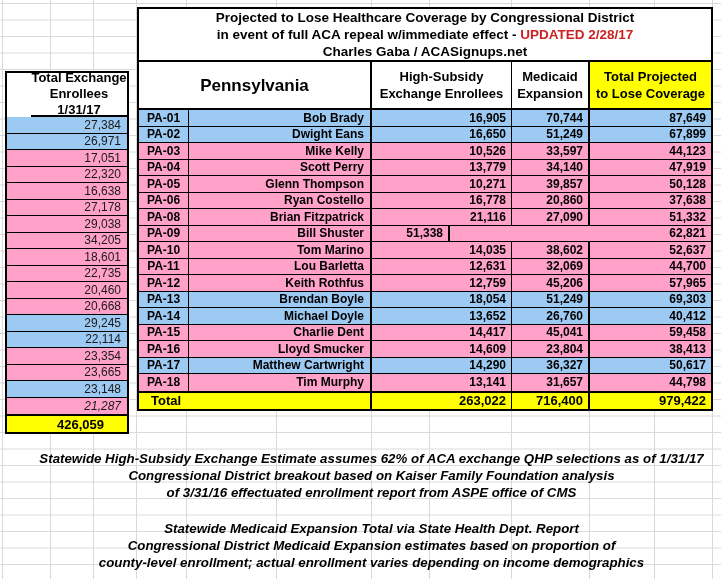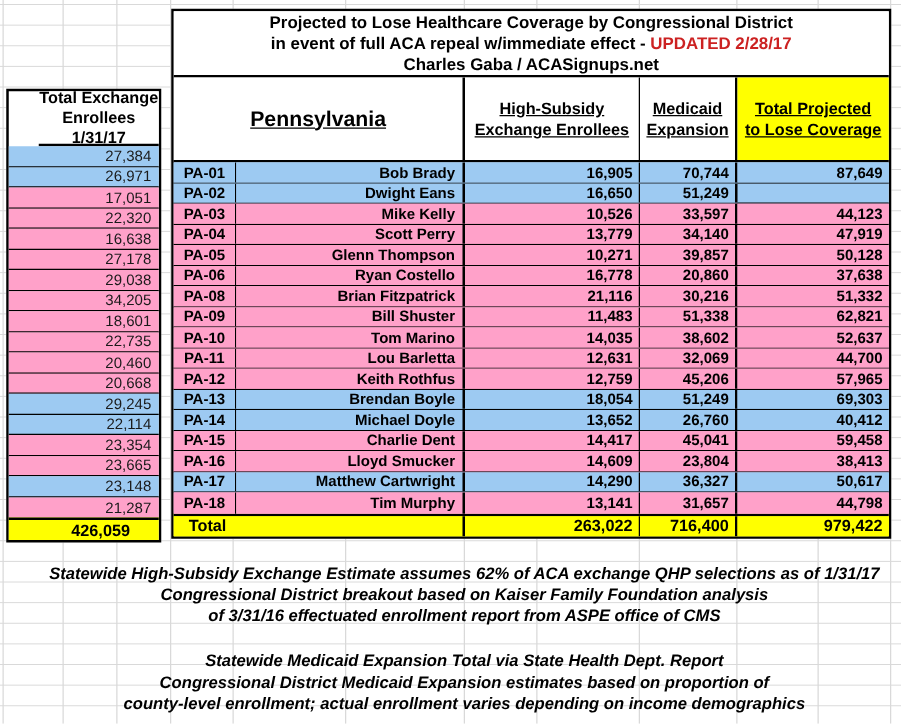--- a/index.html
+++ b/index.html
@@ -39,39 +39,39 @@
   }
   .left-header{
     height:44px;border-bottom:2px solid var(--border);
     justify-content:center;text-align:center;font-weight:bold;
     font-size:13px;line-height:16px;white-space:pre-line;margin-left:24px;
   }
   .lrow{
     height:16.5px;border-bottom:1px solid var(--border);
     justify-content:flex-end;padding-right:6px;font-size:12px;color:#1a1a1a;
   }
-  #left-rows .lrow:last-child{border-bottom:none;}
+  #left-rows .lrow:last-child{border-bottom:none;font-style:italic;}
   .left-total{
     height:18px;border-top:2px solid var(--border);
     justify-content:flex-end;padding-right:23px;
     font-size:13px;font-weight:bold;background:var(--total_yellow);
   }
 
   
   .main-table{
     position:absolute;left:137px;top:7px;width:576px;z-index:2;
     border:2px solid var(--border);background:#fff;
   }
   .title-cell{
     height:53px;border-bottom:2px solid var(--border);background:#fff;
     display:flex;flex-direction:column;justify-content:center;align-items:center;
     font-weight:bold;font-size:13.5px;line-height:17px;text-align:left;
   }
   .title-cell .red{color:var(--updated_red);}
-  .header-row{display:flex;height:68px;border-bottom:2px solid var(--border);text-decoration:underline;}
+  .header-row{display:flex;height:48px;border-bottom:2px solid var(--border);}
   .header-row .cell{
     justify-content:center;text-align:center;font-weight:bold;
     font-size:13px;line-height:17px;white-space:pre-line;
   }
   .h-state{flex:0 0 233px;border-right:2px solid var(--border);font-size:17px !important;}
   .h-hs{flex:0 0 140px;border-right:1px solid var(--border);}
   .h-med{flex:0 0 78px;border-right:2px solid var(--border);}
   .h-tot{flex:1 1 auto;background:var(--total_yellow);}
 
   .mrow{display:flex;height:16.5px;border-bottom:1px solid var(--border);}
@@ -154,20 +154,21 @@
     <div class="cell c-name">Bob Brady</div>
     <div class="cell c-hs">16,905</div>
     <div class="cell c-med">70,744</div>
     <div class="cell c-tot">87,649</div>
   </div>
         <div class="mrow blue">
     <div class="cell c-dist">PA-02</div>
     <div class="cell c-name">Dwight Eans</div>
     <div class="cell c-hs">16,650</div>
     <div class="cell c-med">51,249</div>
+    <div class="cell c-tot">67,899</div>
   </div>
         <div class="mrow pink">
     <div class="cell c-dist">PA-03</div>
     <div class="cell c-name">Mike Kelly</div>
     <div class="cell c-hs">10,526</div>
     <div class="cell c-med">33,597</div>
     <div class="cell c-tot">44,123</div>
   </div>
         <div class="mrow pink">
     <div class="cell c-dist">PA-04</div>
@@ -187,27 +188,26 @@
     <div class="cell c-dist">PA-06</div>
     <div class="cell c-name">Ryan Costello</div>
     <div class="cell c-hs">16,778</div>
     <div class="cell c-med">20,860</div>
     <div class="cell c-tot">37,638</div>
   </div>
         <div class="mrow pink">
     <div class="cell c-dist">PA-08</div>
     <div class="cell c-name">Brian Fitzpatrick</div>
     <div class="cell c-hs">21,116</div>
-    <div class="cell c-med">30,216</div>
+    <div class="cell c-med">27,090</div>
     <div class="cell c-tot">51,332</div>
   </div>
         <div class="mrow pink">
     <div class="cell c-dist">PA-09</div>
     <div class="cell c-name">Bill Shuster</div>
-    <div class="cell c-hs">11,483</div>
     <div class="cell c-med">51,338</div>
     <div class="cell c-tot">62,821</div>
   </div>
         <div class="mrow pink">
     <div class="cell c-dist">PA-10</div>
     <div class="cell c-name">Tom Marino</div>
     <div class="cell c-hs">14,035</div>
     <div class="cell c-med">38,602</div>
     <div class="cell c-tot">52,637</div>
   </div>

